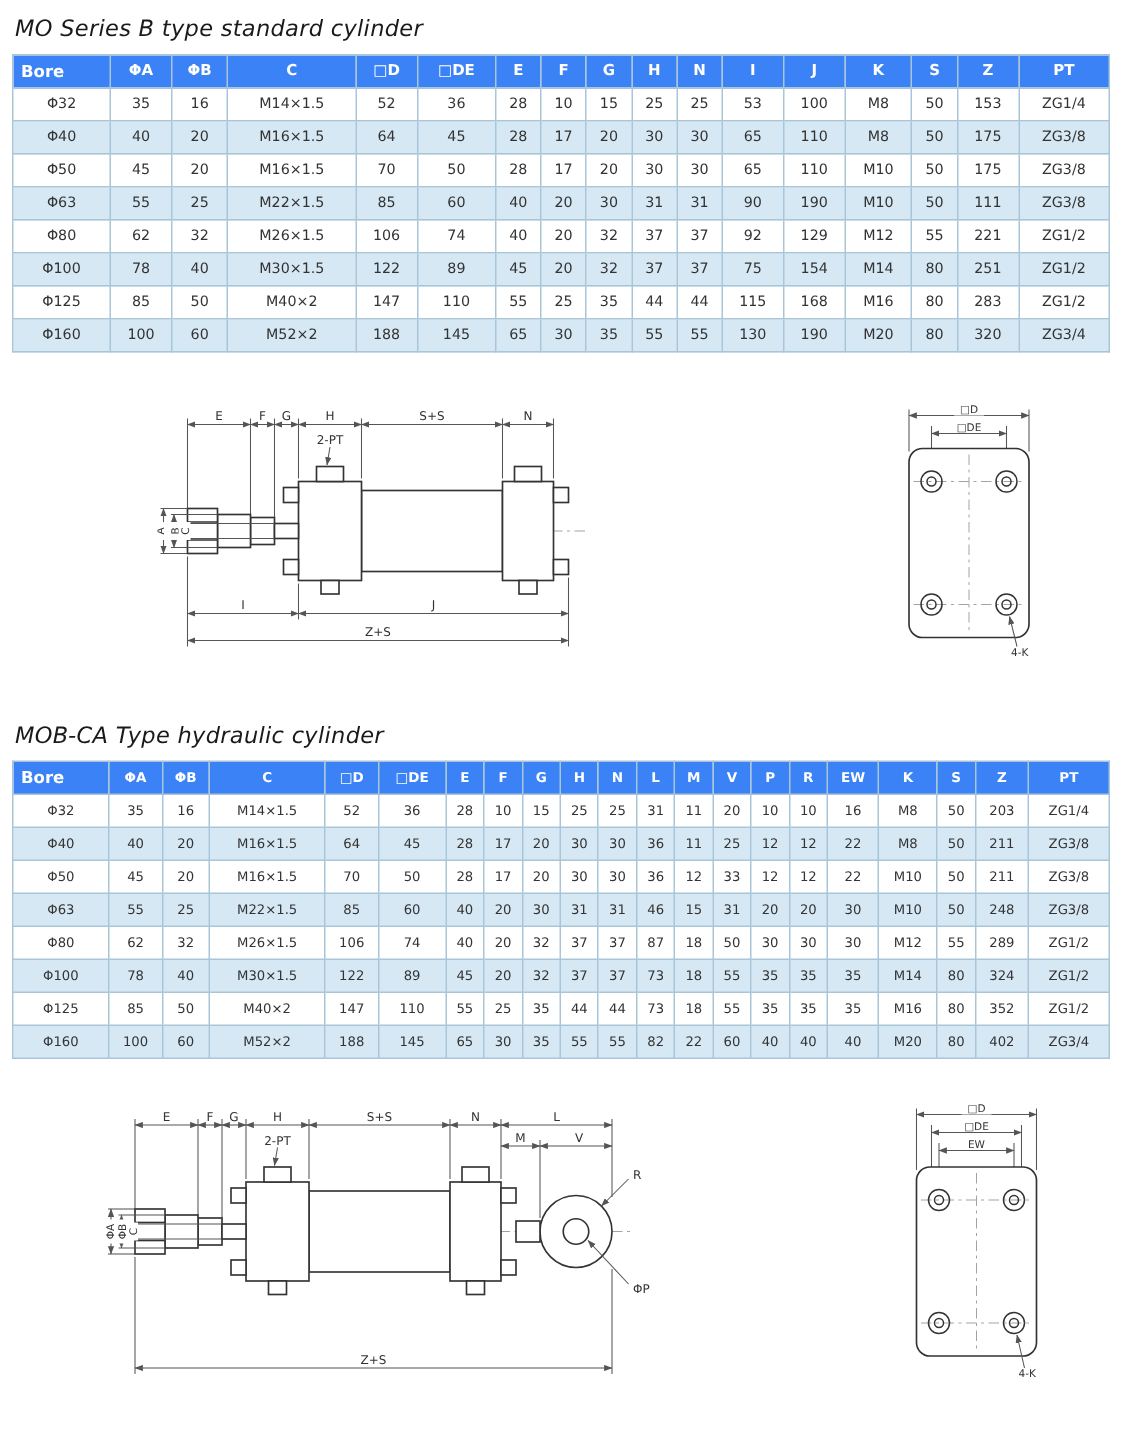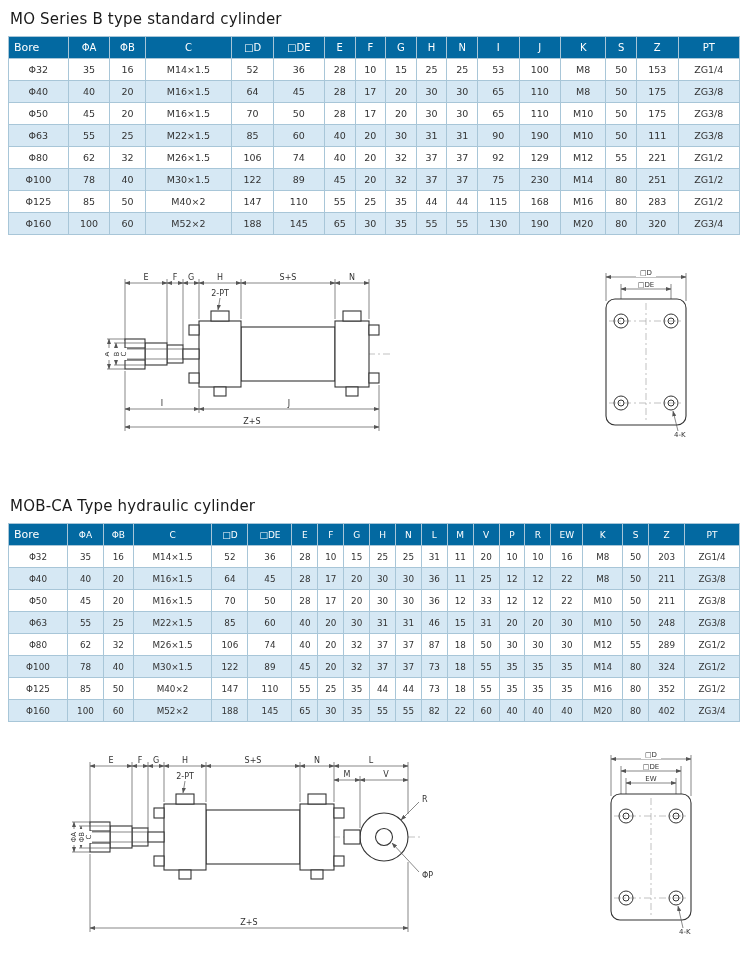--- a/index.html
+++ b/index.html
@@ -4,45 +4,45 @@
 <style>
   html,body{margin:0;padding:0;background:#fff;}
   body{
     width:748px;height:961px;overflow:hidden;
     font-family:"DejaVu Sans","Liberation Sans",sans-serif;
     color:#222;
   }
   .page{padding-top:4px;}
   h2.sec-title{
     font-size:15px;font-weight:500;color:#1a1a1a;
-    margin:6px 0 8px 10px;letter-spacing:.2px;
+    margin:6px 0 8px 10px;letter-spacing:.2px;font-style:italic;
   }
   table.spec{
     width:732px;margin:0 8px;border-collapse:collapse;
     border:1px solid #9dc0d4;
   }
   table.spec th,table.spec td{
     border:1px solid #a8c6d8;text-align:center;
     padding:3px 2px;height:15px;white-space:nowrap;
   }
   table.spec thead th{
-    background:#0369a1;color:#fff;font-weight:normal;font-size:10px;
+    background:#3b82f6;color:#fff;font-weight:bold;font-size:10px;
   }
   table.spec thead th:first-child{text-align:left;padding-left:5px;font-size:11px;}
   table.spec tbody td{font-size:9.5px;color:#333;}
   table.spec tbody tr:nth-child(even){background:#d6e8f4;}
   table.t2 th,table.t2 td{padding:3px 1px;}
   table.t2 thead th{font-size:9px;}
   table.t2 tbody td{font-size:8.8px;}
   .diagram-row{
     display:flex;justify-content:space-between;align-items:flex-start;
   }
   .dr1{padding:34px 45px 0 105px;}
   .dr2{padding:30px 40px 0 70px;}
-  .sec2{margin-top:58px;}
+  .sec2{margin-top:42px;}
   
   svg .part{fill:#fff;stroke:#333;stroke-width:1.1;}
   svg .partline{stroke:#333;stroke-width:1;fill:none;}
   svg .dl{stroke:#555;stroke-width:.7;fill:none;}
   svg .arr{stroke:#555;stroke-width:.7;fill:none;
     marker-start:url(#dimarrow);marker-end:url(#dimarrow);}
   svg .arre{stroke:#555;stroke-width:.7;fill:none;marker-end:url(#dimarrow);}
   svg .cl{stroke:#999;stroke-width:.6;fill:none;stroke-dasharray:7 3 2 3;}
   svg .dt{font-family:"DejaVu Sans","Liberation Sans",sans-serif;
     font-size:8px;fill:#333;}
@@ -181,21 +181,21 @@
             <td>40</td>
             <td>M30×1.5</td>
             <td>122</td>
             <td>89</td>
             <td>45</td>
             <td>20</td>
             <td>32</td>
             <td>37</td>
             <td>37</td>
             <td>75</td>
-            <td>230</td>
+            <td>154</td>
             <td>M14</td>
             <td>80</td>
             <td>251</td>
             <td>ZG1/2</td>
           </tr>
           <tr>
             <td>Φ125</td>
             <td>85</td>
             <td>50</td>
             <td>M40×2</td>

